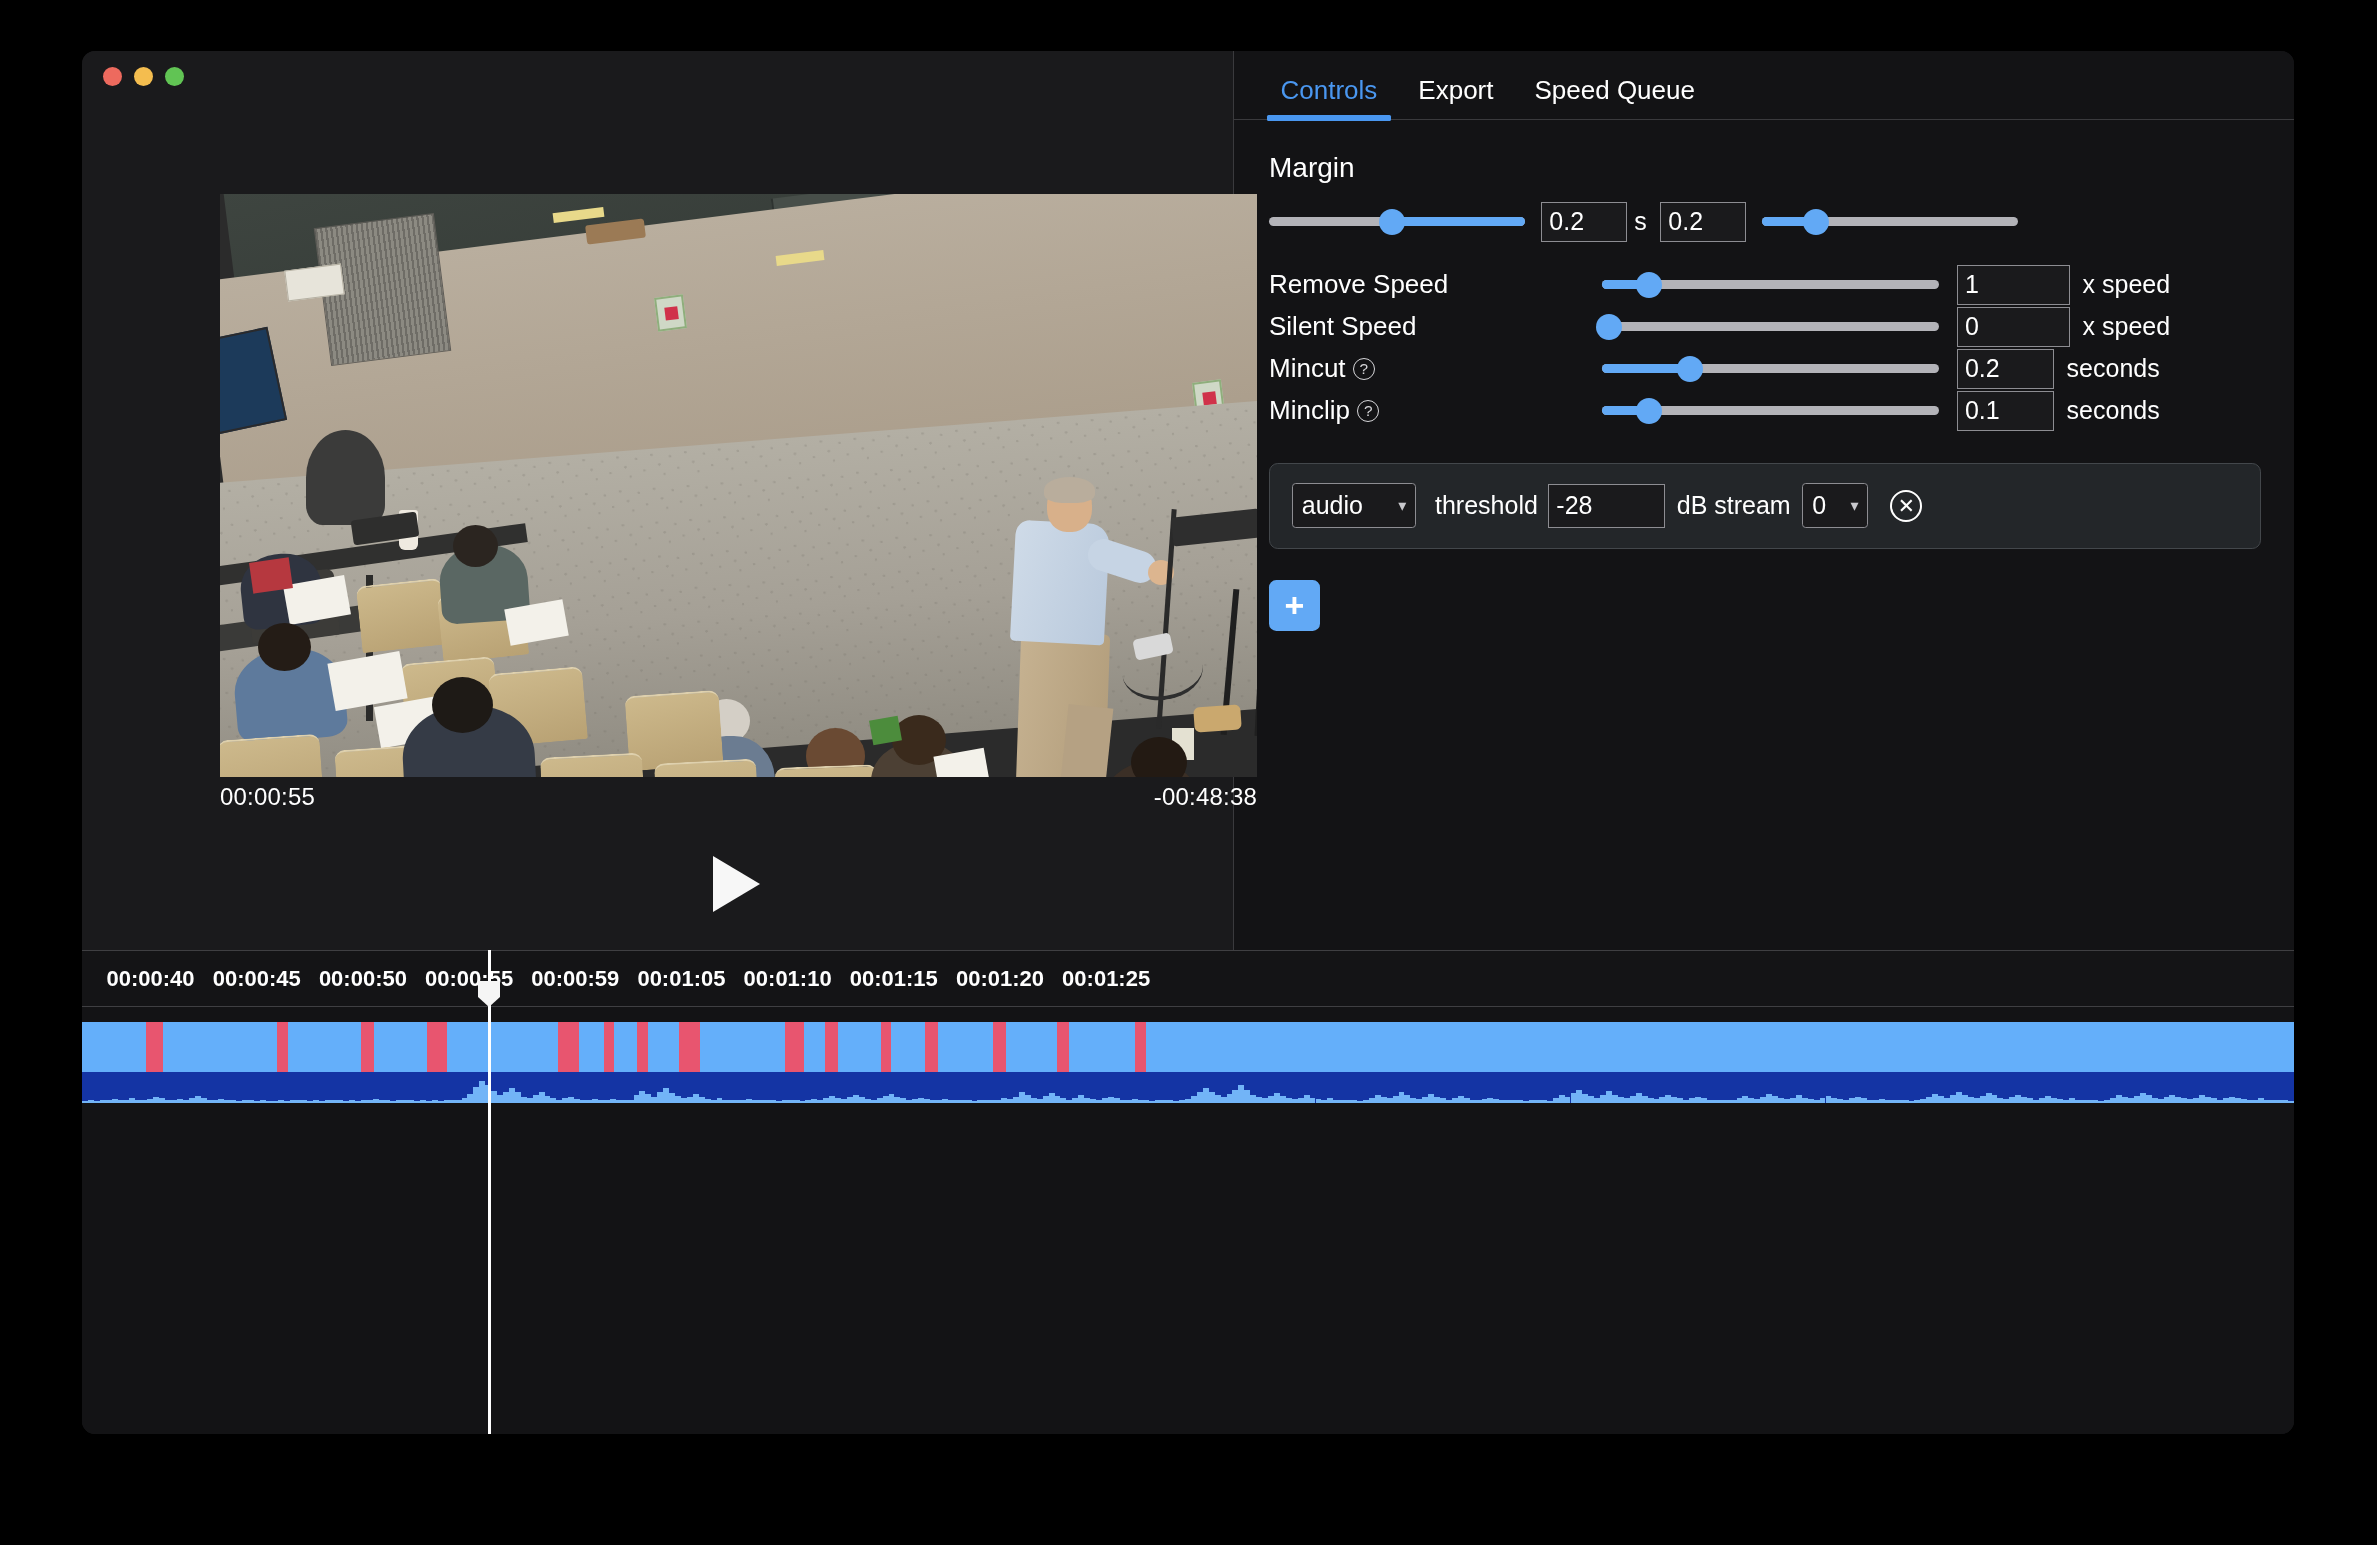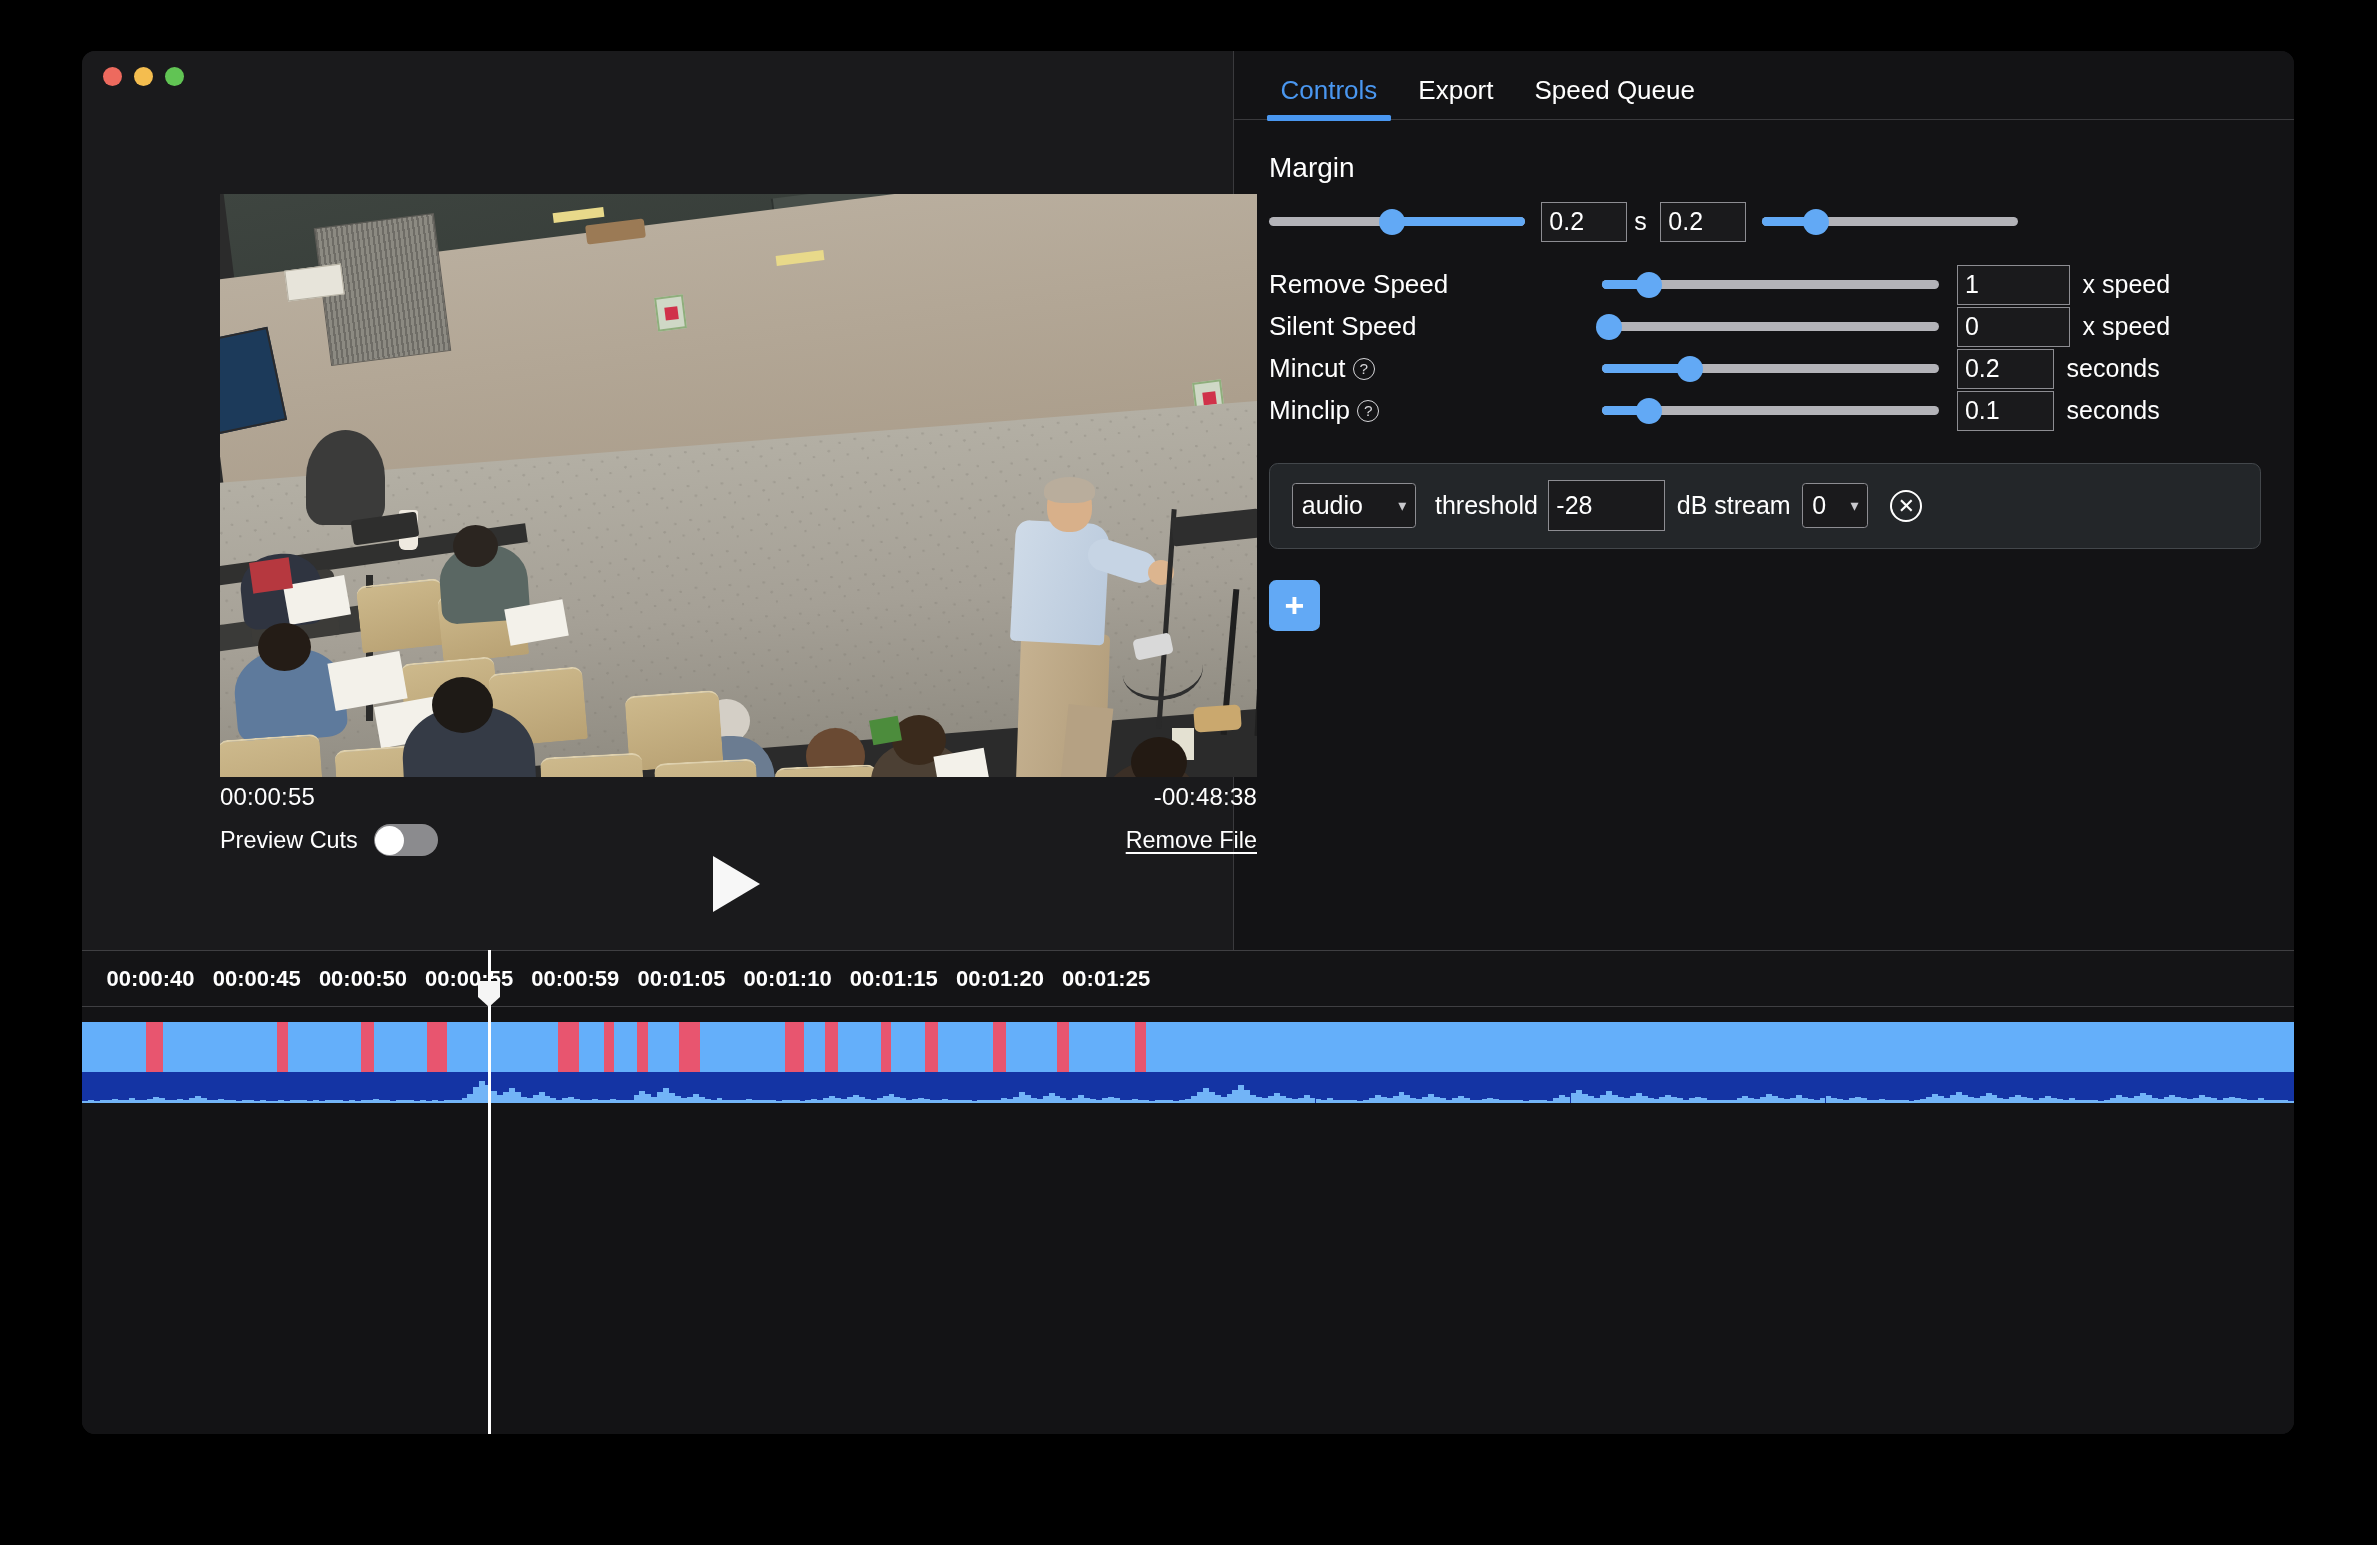--- a/index.html
+++ b/index.html
@@ -427,29 +427,20 @@
           <div class="person" style="left:884px;top:568px;width:95px;height:88px;background:#3b2f26;transform:rotate(-1deg);"></div>
           <div class="phead" style="left:911px;top:543px;width:56px;height:51px;background:#231a13;"></div>
         </div>
       </div>
 
       <div id="player-times">
         <span class="time-text">00:00:55</span>
         <span class="time-text">-00:48:38</span>
       </div>
 
-      <div id="player-row2">
-        <div id="preview-cuts-group">
-          <span id="preview-cuts-label">Preview Cuts</span>
-          <div id="preview-cuts-toggle">
-            <div class="knob"></div>
-          </div>
-        </div>
-        <span id="remove-file-link">Remove File</span>
-      </div>
 
       <div id="play-button"></div>
     </div>
 
     <div id="controls-pane">
 
       <div id="tabbar">
         <div class="tab active">Controls</div>
         <div class="tab">Export</div>
         <div class="tab">Speed Queue</div>
@@ -537,21 +528,21 @@
             <span class="ctl-unit">seconds</span>
           </div>
         </div>
 
         <div id="audio-card">
           <div class="select-box" style="width:124px;justify-content:space-between;">
             <span>audio</span>
             <span class="chev">▾</span>
           </div>
           <span class="card-text" style="margin-left:19px;">threshold</span>
-          <input class="num-input" style="width: 117px; height: 51px; margin-left: 10.2px;" type="text" value="-28">
+          <input class="num-input" style="width: 117px; height: 44px; margin-left: 10.2px;" type="text" value="-28">
           <span class="card-text" style="margin-left:11.7px;">dB stream</span>
           <div class="select-box" style="width:66px;justify-content:space-between;margin-left:11.7px;">
             <span>0</span>
             <span class="chev">▾</span>
           </div>
           <div id="remove-audio-btn">✕</div>
         </div>
 
         <div id="add-stream-btn">+</div>
       </div>

